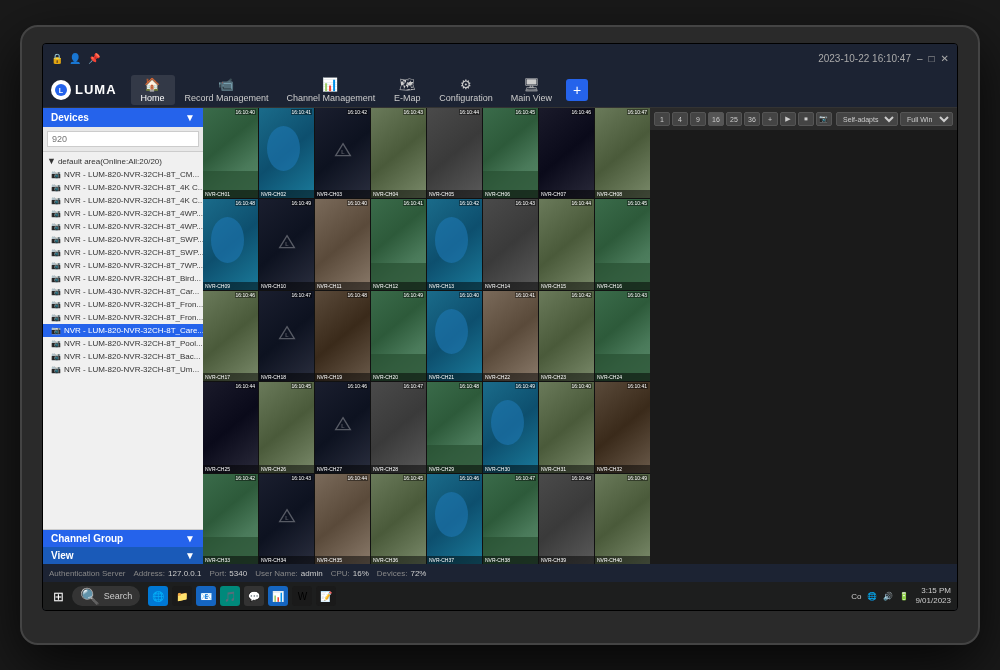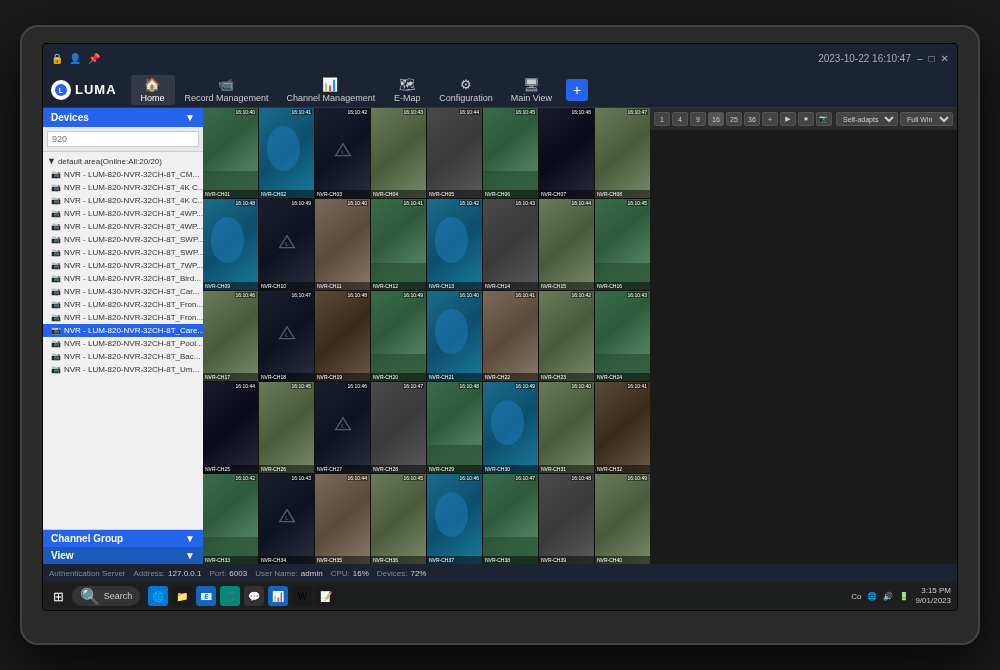--- a/index.html
+++ b/index.html
@@ -804,21 +804,21 @@
     <div class="status-bar">
       <span class="status-item">
         <span class="status-label">Authentication Server</span>
       </span>
       <span class="status-item">
         <span class="status-label">Address:</span>
         <span class="status-value">127.0.0.1</span>
       </span>
       <span class="status-item">
         <span class="status-label">Port:</span>
-        <span class="status-value">6003</span>
+        <span class="status-value">5340</span>
       </span>
       <span class="status-item">
         <span class="status-label">User Name:</span>
         <span class="status-value">admin</span>
       </span>
       <span class="status-item">
         <span class="status-label">CPU:</span>
         <span class="status-value">16%</span>
       </span>
       <span class="status-item">

